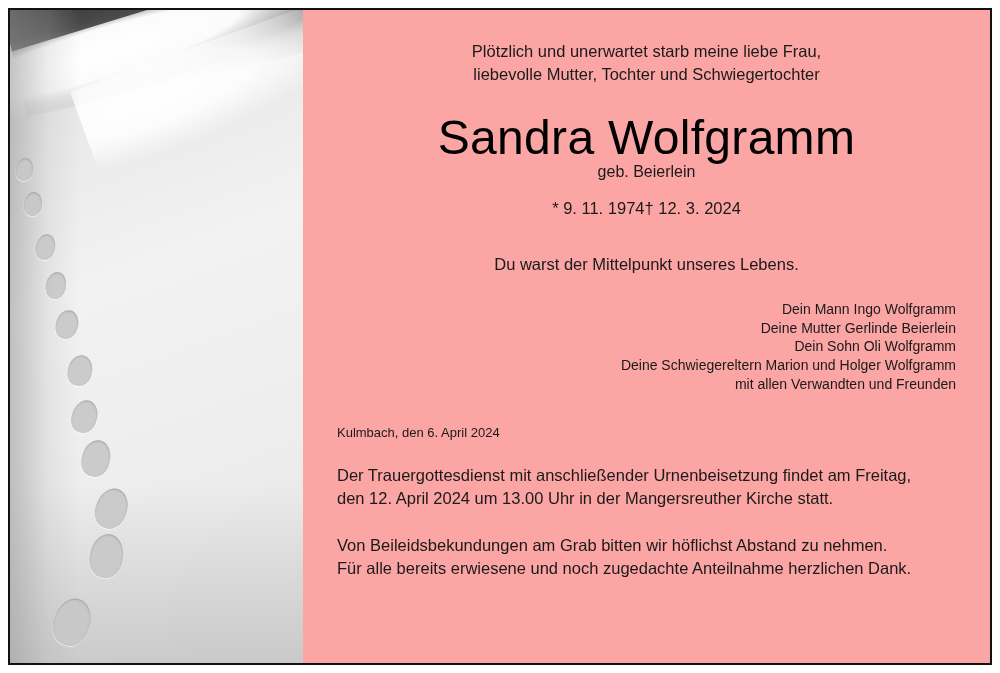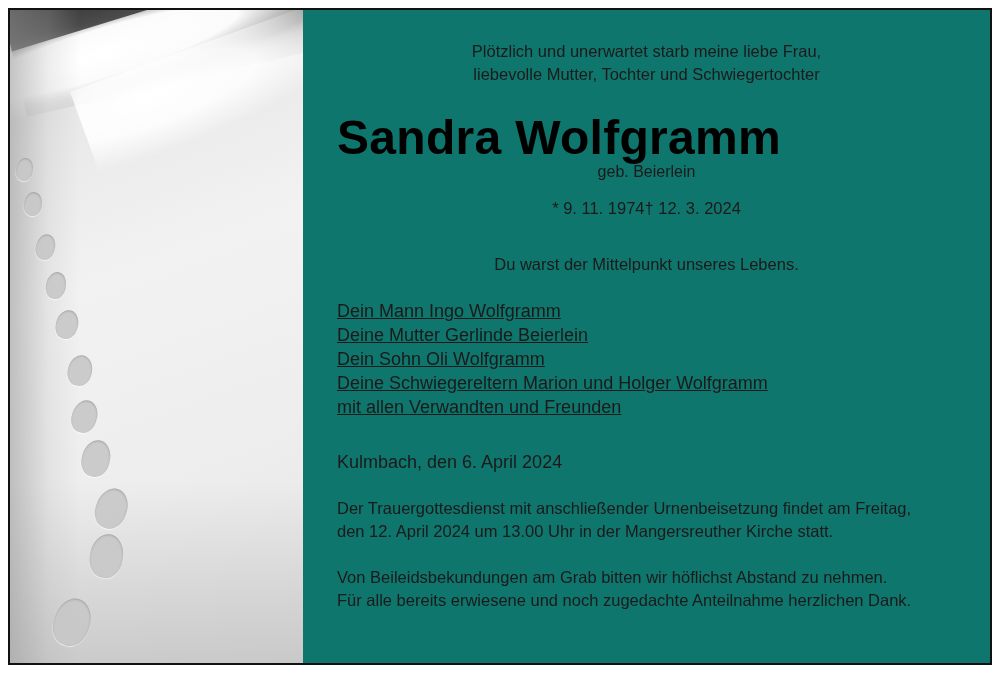--- a/index.html
+++ b/index.html
@@ -30,21 +30,21 @@
   }
   .inner {
     position: absolute;
     left: 10px;
     top: 10px;
     width: 980px;
     height: 653px;
     display: flex;
     flex-direction: row;
     overflow: hidden;
-    background: #0f766e;
+    background: #fca5a5;
   }
   
   .photo {
     position: relative;
     width: 293px;
     height: 100%;
     flex: 0 0 293px;
     background: linear-gradient(160deg, #d9d9d9 0%, #e9e9e9 18%, #f2f2f2 40%, #ededed 70%, #e4e4e4 100%);
     overflow: hidden;
   }
@@ -111,23 +111,23 @@
     flex-direction: column;
   }
   .intro {
     text-align: center;
     font-size: 16.5px;
     line-height: 1.42;
     margin-top: 8px;
     color: #1a1a1a;
   }
   .name {
-    text-align: left;
+    text-align: center;
     font-size: 48px;
-    font-weight: bold;
+    font-weight: normal;
     letter-spacing: 0.3px;
     margin-top: 26px;
     line-height: 1.05;
     color: #000000;
   }
   .maiden {
     text-align: center;
     font-size: 16px;
     margin-top: 0;
     color: #1a1a1a;
@@ -139,29 +139,28 @@
     margin-top: 18px;
     color: #1a1a1a;
   }
   .motto {
     text-align: center;
     font-size: 16.5px;
     margin-top: 37px;
     color: #1a1a1a;
   }
   .mourners {
-    text-align: left;
-    font-size: 18px;
+    text-align: right;
+    font-size: 14px;
     line-height: 1.33;
     margin-top: 26px;
     color: #1a1a1a;
-    text-decoration: underline;
   }
   .place-date {
-    font-size: 18px;
+    font-size: 13px;
     margin-top: 32px;
     text-align: left;
     color: #1a1a1a;
   }
   .service {
     font-size: 16.5px;
     line-height: 1.38;
     margin-top: 24px;
     text-align: left;
     color: #1a1a1a;

